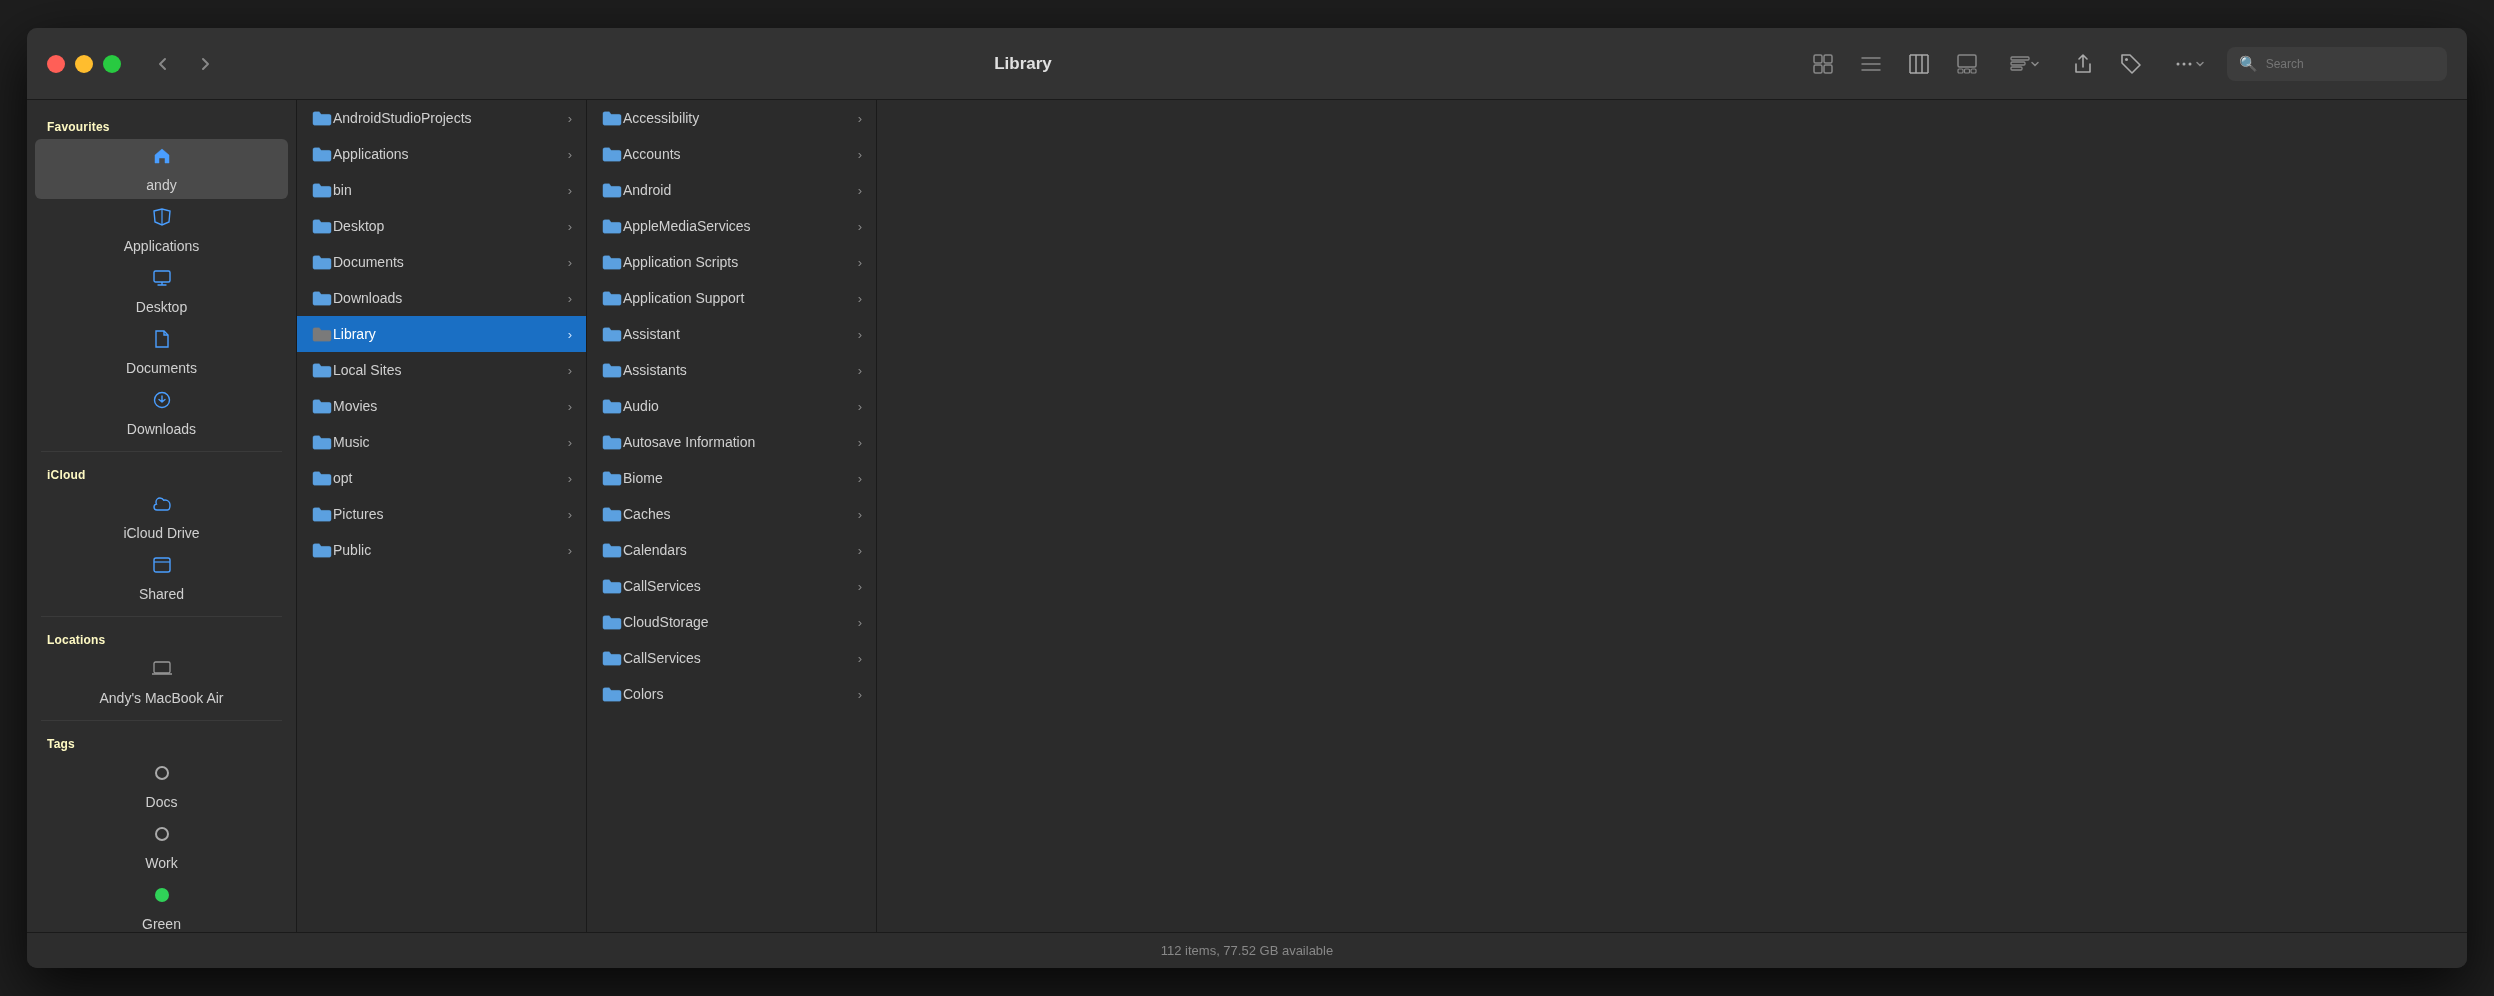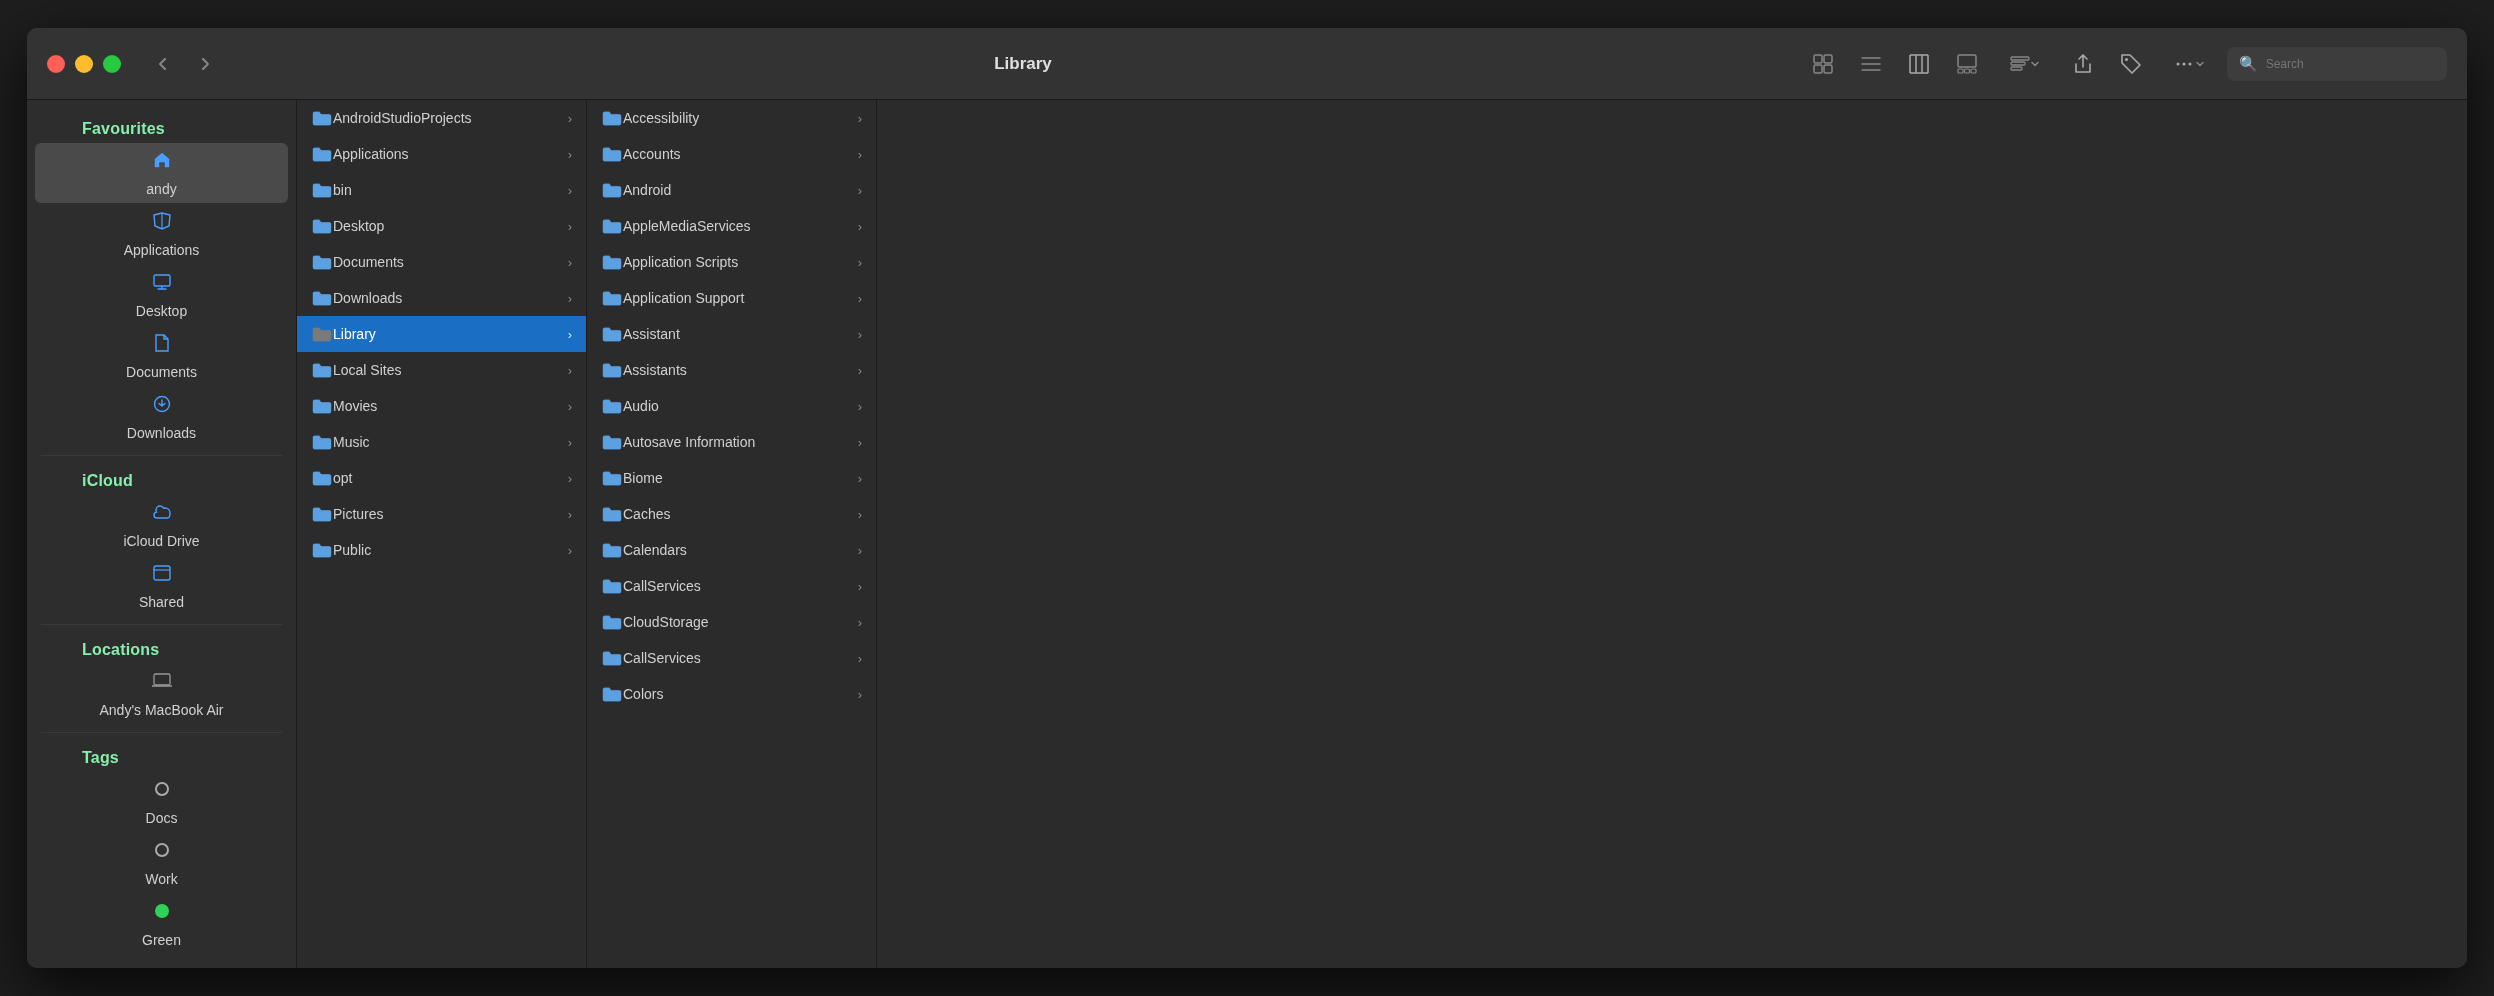--- a/index.html
+++ b/index.html
@@ -116,27 +116,26 @@
     }
     .sidebar {
       width: 270px;
       background: #2d2d2d;
       border-right: 1px solid #1a1a1a;
       overflow-y: auto;
       padding: 12px 0;
       flex-shrink: 0;
     }
     .sidebar-section-title {
-      font-size: 16px;
+      font-size: 12px;
       font-weight: 600;
-      color: #86efac;
+      color: #fef9c3;
       padding: 8px 20px 4px 20px;
       text-transform: none;
       letter-spacing: 0.2px;
-      margin-left: 35px;
     }
     .sidebar-item {
       display: flex;
       align-items: center;
       padding: 6px 14px;
       cursor: pointer;
       border-radius: 6px;
       margin: 1px 8px;
       gap: 10px;
       flex-direction: column;
@@ -729,13 +728,16 @@
     </svg>
             </div>
             <span class="column-item-label">Colors</span>
             <span class="column-item-arrow">›</span>
           </div>
         </div>
 
     </div>
   </div>
 
+  <div class="status-bar">
+    <span class="status-text">112 items, 77.52 GB available</span>
+  </div>
 </div>
 
 </body></html>

